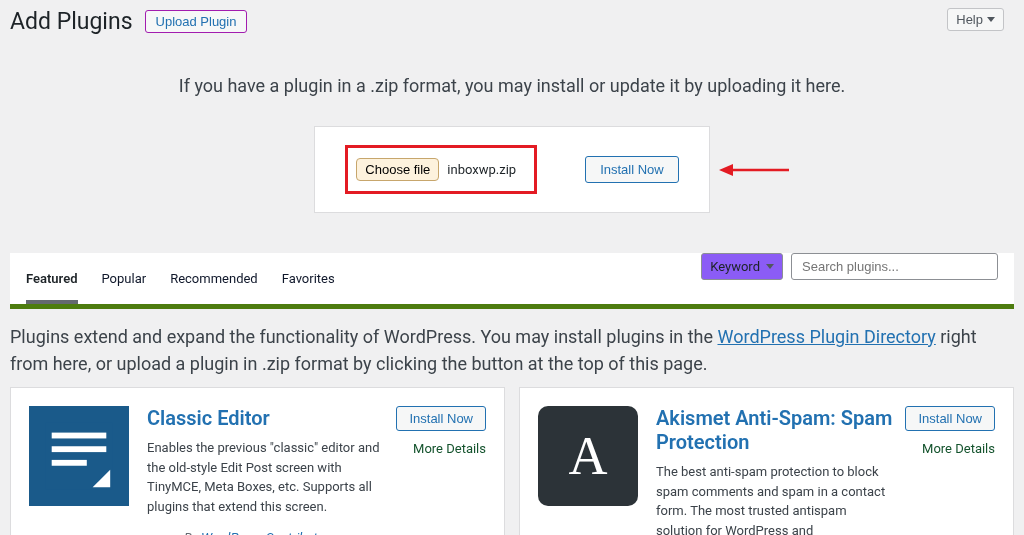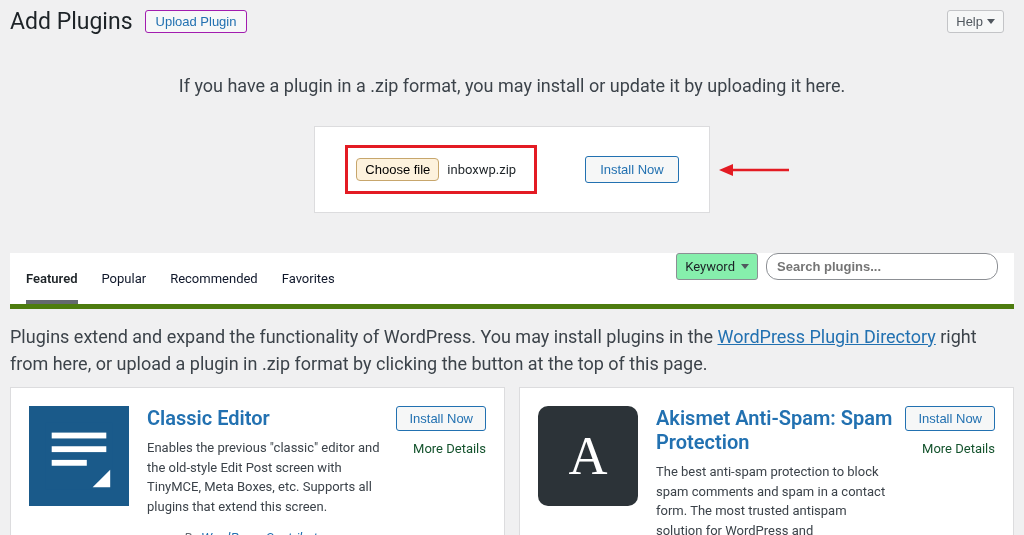--- a/index.html
+++ b/index.html
@@ -6,21 +6,21 @@
     body {
       font-family: -apple-system, BlinkMacSystemFont, "Segoe UI", Roboto, sans-serif;
       background: #f0f0f1;
       color: #1d2327;
       font-size: 13px;
       width: 1024px;
     }
     .header-row {
       display: flex;
       justify-content: space-between;
-      align-items: center;
+      align-items: flex-start;
       padding: 8px 20px 0 10px;
     }
     .title-group {
       display: flex;
       align-items: center;
       gap: 12px;
     }
     .page-title {
       font-size: 23px;
       font-weight: 400;
@@ -129,33 +129,32 @@
     .search-group {
       display: flex;
       gap: 8px;
       align-items: center;
     }
     .keyword-select {
       border: 1px solid #8c8f94;
       padding: 5px 8px;
       border-radius: 3px;
       font-size: 13px;
-      background: #86efac;
+      background: #8b5cf6;
       display: flex;
       align-items: center;
       gap: 6px;
       cursor: pointer;
     }
     .search-input {
       border: 1px solid #8c8f94;
       padding: 5px 10px;
-      border-radius: 12px;
-      font-size: 13px;
-      width: 232px;
-      font-weight: bold;
+      border-radius: 3px;
+      font-size: 13px;
+      width: 207px;
     }
     .info-text {
       padding: 14px 10px 10px;
       font-size: 18px;
       color: #3c434a;
       line-height: 1.5;
     }
     .info-text a { color: #2271b1; text-decoration: underline; }
     .plugins-grid {
       display: flex;

